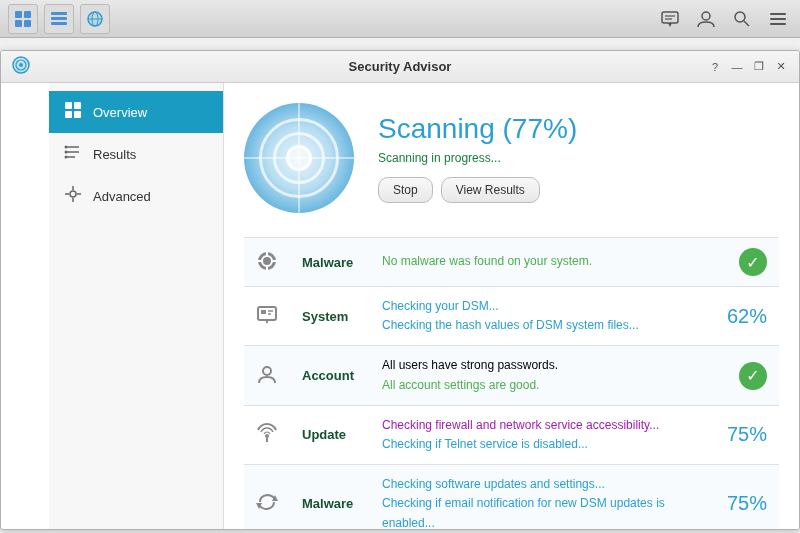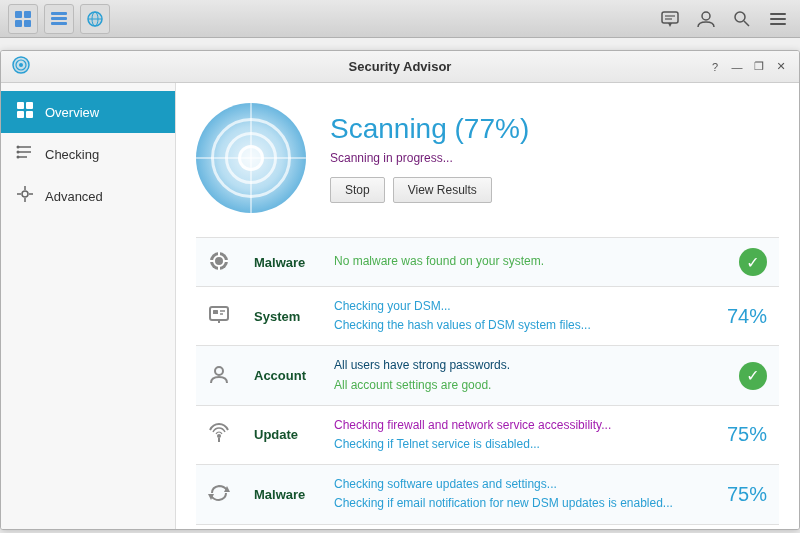--- a/index.html
+++ b/index.html
@@ -79,20 +79,21 @@
       font-size: 11px;
       color: #555;
       cursor: pointer;
     }
 
     
     .app-body {
       display: flex;
       flex: 1;
       overflow: hidden;
+      padding-left: 48px;
     }
 
     
     .sidebar {
       width: 175px;
       background: #f7f7f7;
       border-right: 1px solid #ddd;
       padding-top: 8px;
     }
     .sidebar-item {
@@ -180,34 +181,34 @@
     
     .scan-info {}
     .scan-title {
       font-size: 28px;
       color: #2a9fd4;
       font-weight: 300;
       margin-bottom: 6px;
       text-align: center;
     }
     .scan-status {
-      color: #701a75;
+      color: #15803d;
       font-size: 12px;
       margin-bottom: 3px;
     }
     .scan-buttons {
       display: flex;
       gap: 8px;
       margin-top: 12px;
     }
     .btn {
       padding: 5px 14px;
       border: 1px solid #bbb;
       background: linear-gradient(to bottom, #f8f8f8, #e8e8e8);
-      border-radius: 2px;
+      border-radius: 10px;
       cursor: pointer;
       font-size: 12px;
       color: #333;
     }
 
     
     .results-table {
       width: 100%;
       border-collapse: collapse;
     }
@@ -355,21 +356,21 @@
         <span class="sidebar-icon">
           <svg width="18" height="18" viewBox="0 0 18 18">
             <line x1="3" y1="4" x2="15" y2="4" stroke="#666" stroke-width="1.5"></line>
             <line x1="3" y1="9" x2="15" y2="9" stroke="#666" stroke-width="1.5"></line>
             <line x1="3" y1="14" x2="11" y2="14" stroke="#666" stroke-width="1.5"></line>
             <circle cx="2" cy="4" r="1.5" fill="#666"></circle>
             <circle cx="2" cy="9" r="1.5" fill="#666"></circle>
             <circle cx="2" cy="14" r="1.5" fill="#666"></circle>
           </svg>
         </span>
-        <span>Checking</span>
+        <span>Results</span>
       </div>
       <div class="sidebar-item">
         <span class="sidebar-icon">
           <svg width="18" height="18" viewBox="0 0 18 18">
             <circle cx="9" cy="9" r="3" fill="none" stroke="#666" stroke-width="1.5"></circle>
             <line x1="9" y1="1" x2="9" y2="5" stroke="#666" stroke-width="1.5"></line>
             <line x1="9" y1="13" x2="9" y2="17" stroke="#666" stroke-width="1.5"></line>
             <line x1="1" y1="9" x2="5" y2="9" stroke="#666" stroke-width="1.5"></line>
             <line x1="13" y1="9" x2="17" y2="9" stroke="#666" stroke-width="1.5"></line>
           </svg>
@@ -426,30 +427,30 @@
                   <line x1="12" y1="7" x2="17" y2="7" stroke="#888" stroke-width="1.5"></line>
                   <line x1="12" y1="10" x2="15" y2="10" stroke="#888" stroke-width="1.5"></line>
                   <line x1="8" y1="16" x2="14" y2="16" stroke="#888" stroke-width="2"></line>
                   <line x1="11" y1="16" x2="11" y2="19" stroke="#888" stroke-width="2"></line>
                 </svg></td>
     <td class="td-label">System</td>
     <td class="td-status">
                 <span style="color:#2a9fd4;display:block;">Checking your DSM...</span>
                 <span style="color:#2a9fd4;display:block;">Checking the hash values of DSM system files...</span>
               </td>
-    <td class="td-result"><span style="font-size:20px;font-weight:300;color:#2a9fd4;">74%</span></td>
+    <td class="td-result"><span style="font-size:20px;font-weight:300;color:#2a9fd4;">62%</span></td>
   </tr>
             <tr>
     <td class="td-icon"><svg width="22" height="22" viewBox="0 0 22 22">
                   <circle cx="11" cy="8" r="4" fill="none" stroke="#888" stroke-width="2"></circle>
                   <path d="M3 20 Q3 14 11 14 Q19 14 19 20" fill="none" stroke="#888" stroke-width="2"></path>
                 </svg></td>
     <td class="td-label">Account</td>
     <td class="td-status">
-                <span style="color:#0c4a6e;display:block;">All users have strong passwords.</span>
+                <span style="color:#000000;display:block;">All users have strong passwords.</span>
                 <span style="color:#4caf50;display:block;">All account settings are good.</span>
               </td>
     <td class="td-result">
                 <div class="check-icon">✓</div>
               </td>
   </tr>
             <tr>
     <td class="td-icon"><svg width="22" height="22" viewBox="0 0 22 22">
                   <path d="M2 8 Q5 2 11 2 Q17 2 20 8" fill="none" stroke="#888" stroke-width="2"></path>
                   <path d="M5 10 Q7 6 11 6 Q15 6 17 10" fill="none" stroke="#888" stroke-width="1.5"></path>

